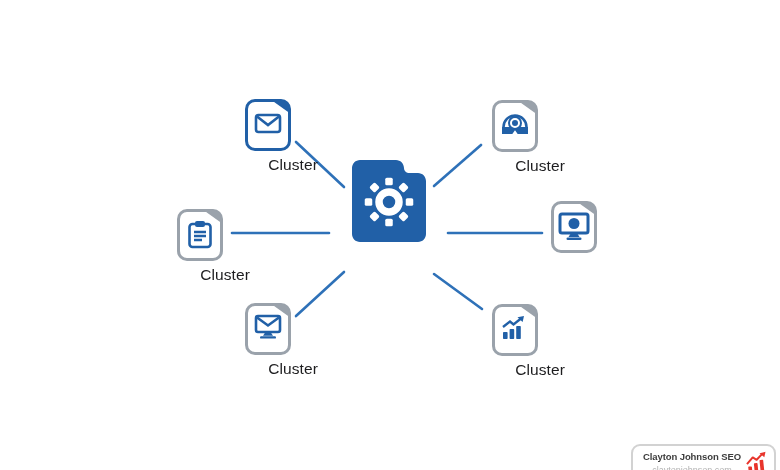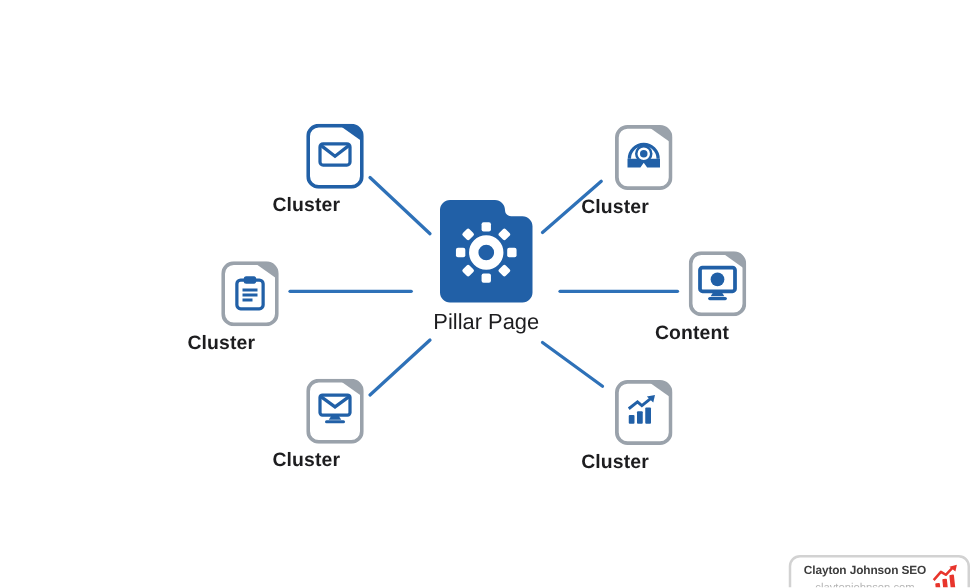--- a/index.html
+++ b/index.html
@@ -4,21 +4,21 @@
 <style>
   html,body { margin:0; padding:0; background:#fff; }
   .stage {
     position:relative; width:780px; height:470px; overflow:hidden;
     background:#ffffff; font-family:"Liberation Sans", sans-serif;
   }
   svg { display:block; }
   .connector-layer { position:absolute; left:0; top:0; }
   .connector { stroke:var(--line-blue); stroke-width:2.6; stroke-linecap:round; }
 
-  .node { position:absolute; width:100px; text-align:left;font-weight:bold; }
+  .node { position:absolute; width:100px; text-align:right; }
   .node .icon-wrap { display:flex; justify-content:center; }
   .node-label {
     margin-top:5px; font-size:15.5px; color:var(--label-color);
     letter-spacing:0.1px;
   }
   .center-label {
     position:absolute; width:140px; text-align:center;
     font-size:17.5px; color:var(--label-color);
   }
 
@@ -78,21 +78,20 @@
           <rect class="gear-dot" x="55.75" y="40.25" width="7.5" height="7.5" rx="1.6" transform="rotate(90 39 44)"></rect>
           <rect class="gear-dot" x="55.75" y="40.25" width="7.5" height="7.5" rx="1.6" transform="rotate(135 39 44)"></rect>
           <rect class="gear-dot" x="55.75" y="40.25" width="7.5" height="7.5" rx="1.6" transform="rotate(180 39 44)"></rect>
           <rect class="gear-dot" x="55.75" y="40.25" width="7.5" height="7.5" rx="1.6" transform="rotate(225 39 44)"></rect>
           <rect class="gear-dot" x="55.75" y="40.25" width="7.5" height="7.5" rx="1.6" transform="rotate(270 39 44)"></rect>
           <rect class="gear-dot" x="55.75" y="40.25" width="7.5" height="7.5" rx="1.6" transform="rotate(315 39 44)"></rect>
         </g>
       </svg>
     </div>
   </div>
-  <div class="center-label" style="left:319px; top:247px;">Pillar Page</div>
 
   <div class="node" style="left:218px; top:99px;">
     <div class="icon-wrap">
       <svg class="blue" width="46" height="52" viewBox="0 0 46 52">
         <rect class="file-frame" x="1.5" y="1.5" width="43" height="49" rx="8.5"></rect>
         <path class="file-ear" d="M27 1.5 H36 Q44.5 1.5 44.5 10 V14 Z"></path>
         <rect class="glyph-stroke" x="11" y="16" width="24" height="17" rx="2.5"></rect>
         <path class="glyph-stroke" d="M12 17.5 L23 26 L34 17.5"></path>
       </svg>
     </div>
@@ -130,21 +129,20 @@
     <div class="icon-wrap">
       <svg width="46" height="52" viewBox="0 0 46 52">
         <rect class="file-frame" x="1.5" y="1.5" width="43" height="49" rx="8.5"></rect>
         <path class="file-ear" d="M27 1.5 H36 Q44.5 1.5 44.5 10 V14 Z"></path>
         <rect class="glyph-stroke" style="stroke-width:3" x="9" y="13" width="28" height="19" rx="2"></rect>
         <circle class="glyph-fill" cx="23" cy="22.5" r="5.5"></circle>
         <path class="glyph-fill" d="M20 32 H26 L28.5 36 H17.5 Z"></path>
         <rect class="glyph-fill" x="15.5" y="36.5" width="15" height="2.6" rx="1.3"></rect>
       </svg>
     </div>
-    <div class="node-label">Content</div>
   </div>
 
   <div class="node" style="left:218px; top:303px;">
     <div class="icon-wrap">
       <svg width="46" height="52" viewBox="0 0 46 52">
         <rect class="file-frame" x="1.5" y="1.5" width="43" height="49" rx="8.5"></rect>
         <path class="file-ear" d="M27 1.5 H36 Q44.5 1.5 44.5 10 V14 Z"></path>
         <rect class="glyph-stroke" x="11" y="13" width="24" height="16" rx="2"></rect>
         <path class="glyph-stroke" d="M12 14.5 L23 22.5 L34 14.5"></path>
         <path class="glyph-fill" d="M20.5 29 H25.5 L28 32.8 H18 Z"></path>

